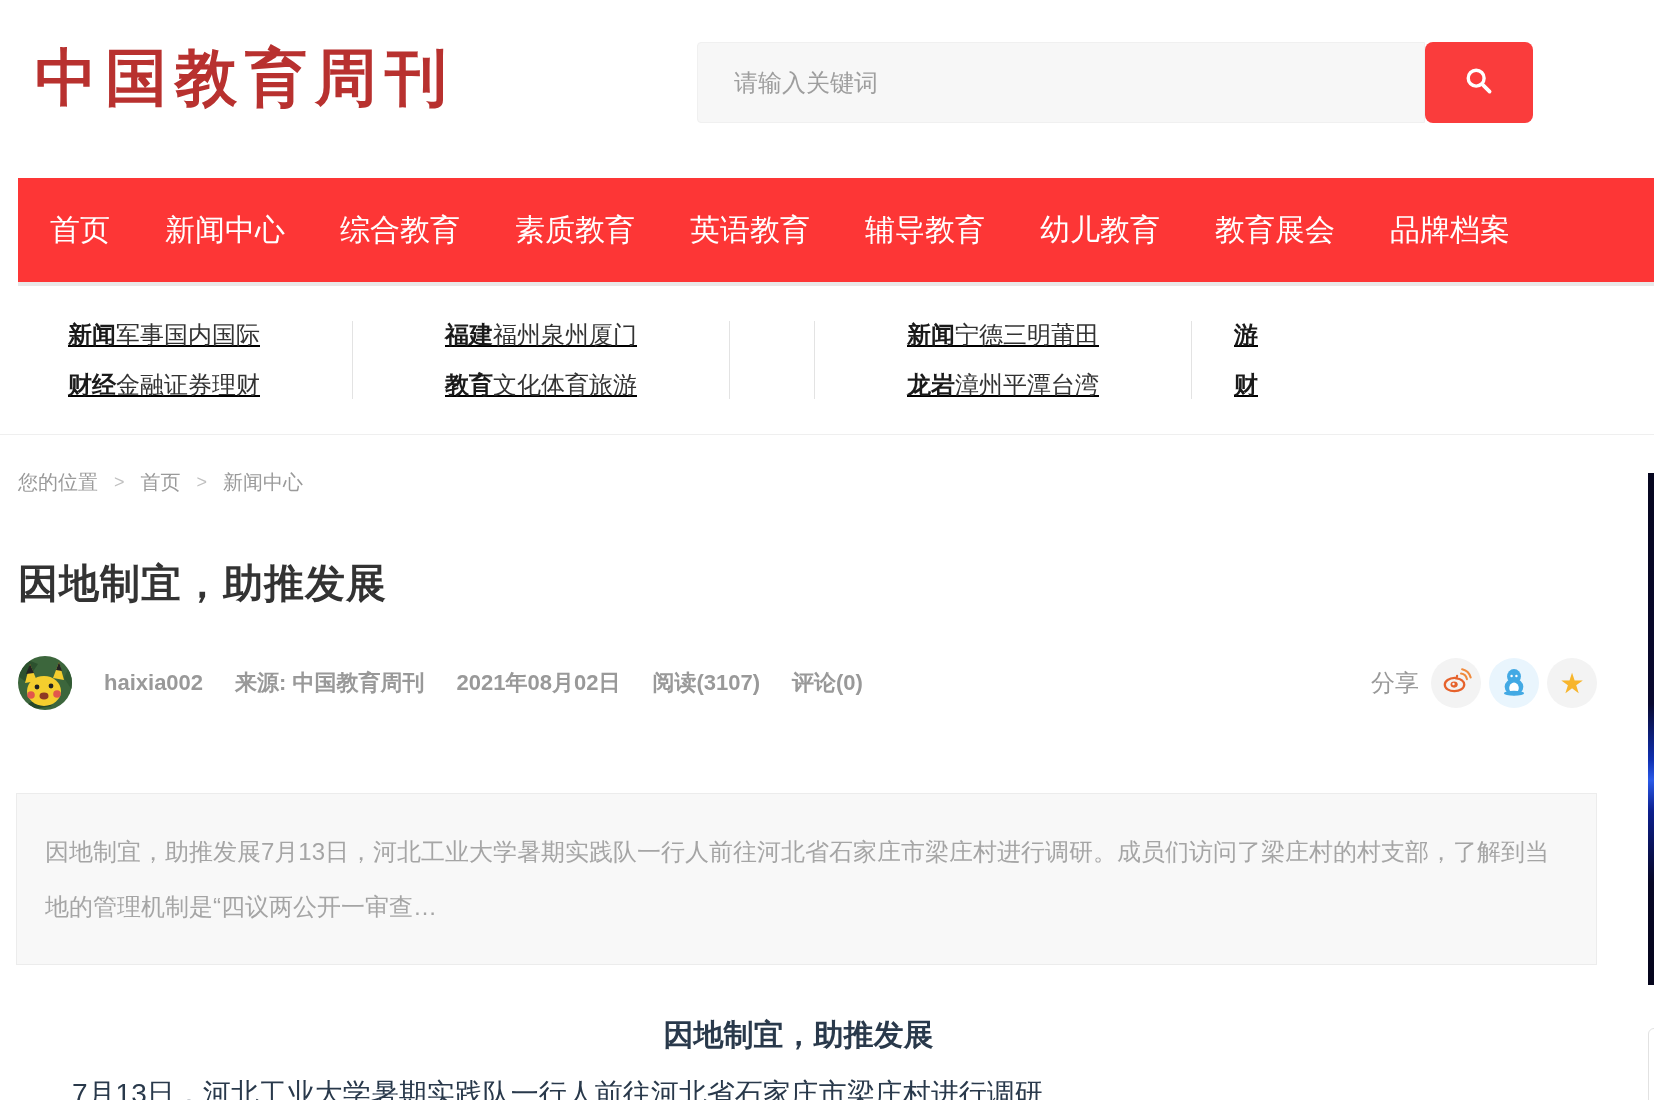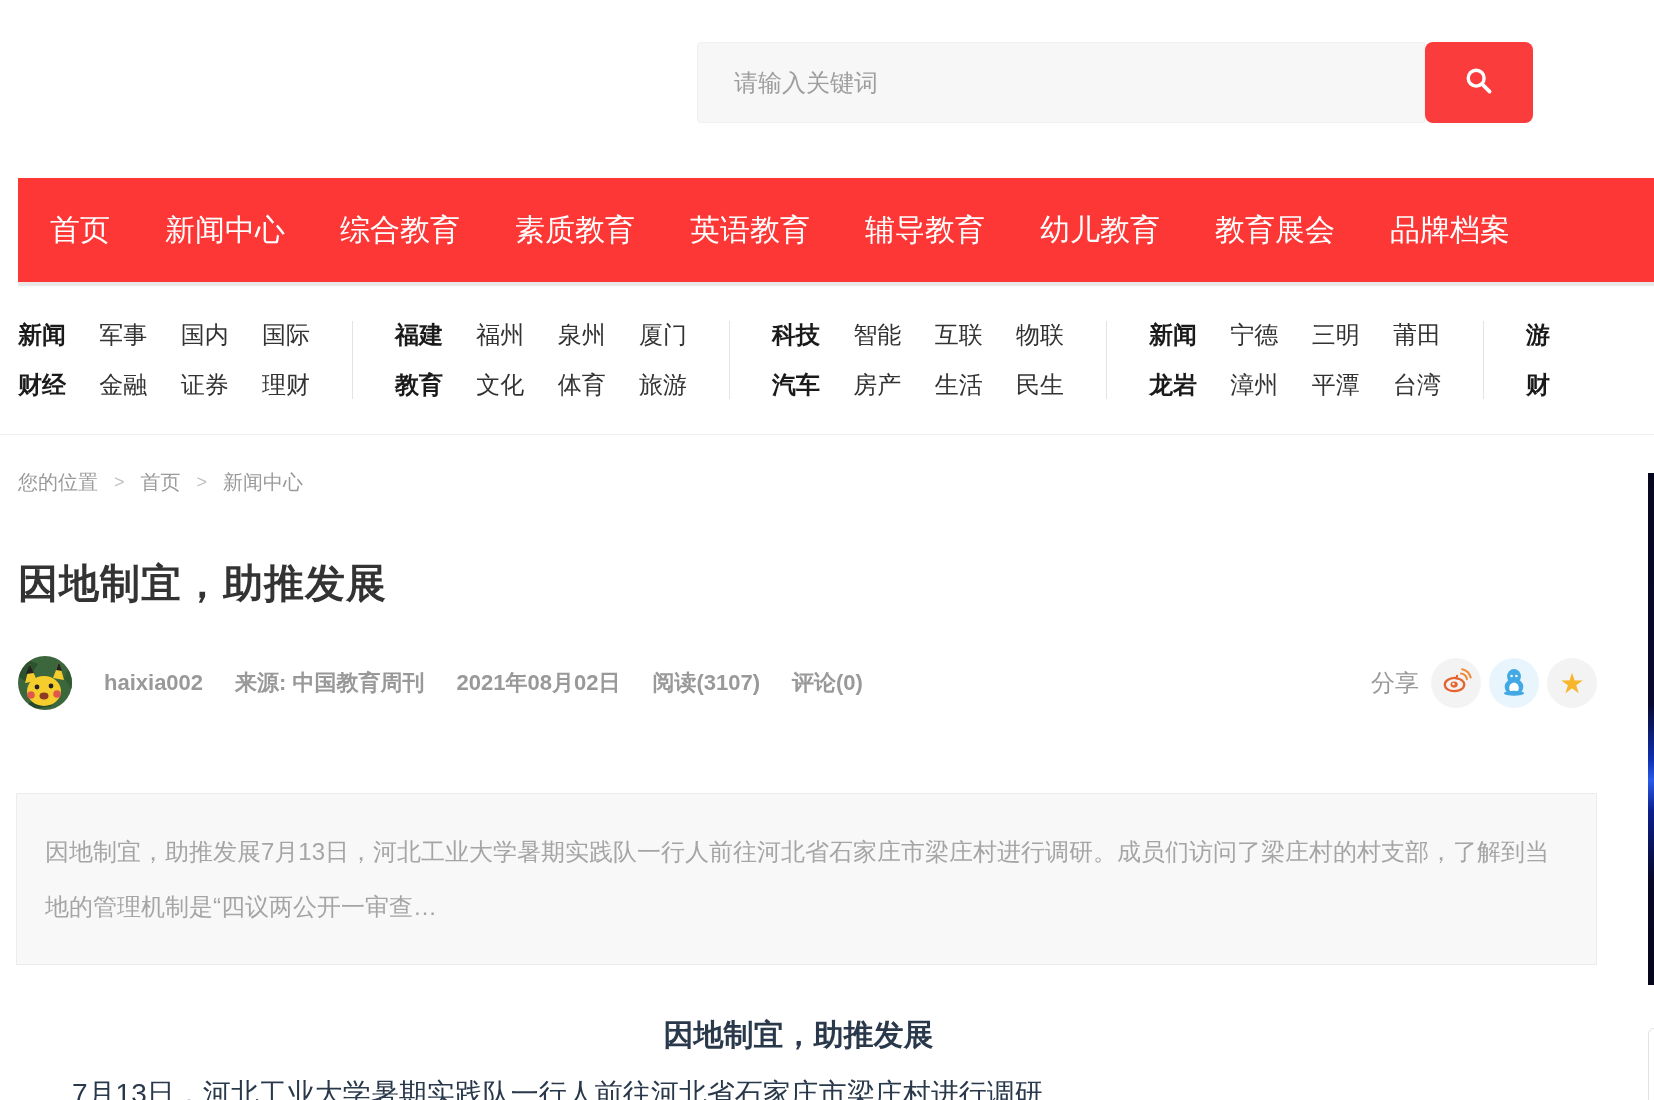--- a/index.html
+++ b/index.html
@@ -19,21 +19,21 @@
   .search-btn { width:108px; height:100%; background:#fa3c3c; border:none; border-radius:8px; cursor:pointer;
                 display:flex; align-items:center; justify-content:center; }
 
   
   .main-nav { margin-left:18px; height:108px; background:#fd3636; border-bottom:4px solid #e8e8e8;
               display:flex; align-items:center; padding-left:32px; gap:55px; }
   .main-nav a { color:#fff; font-size:30px; text-decoration:none; white-space:nowrap; cursor:pointer; }
 
   
   .sub-nav { margin-left:18px; height:148px; display:flex; align-items:center; font-size:24px; }
-  .sn-group { display:flex; justify-content:space-between; width:292px; flex-shrink:0; }
+  .sn-group { display:flex; justify-content:center; width:292px; flex-shrink:0;text-decoration:underline; }
   .sn-group.auto { width:auto; }
   .sn-col { display:flex; flex-direction:column; }
   .sn-col span { line-height:50px; color:#333; cursor:pointer; white-space:nowrap; }
   .sn-col.lab span { font-weight:700; color:#1a1a1a; }
   .sn-divider { width:1px; height:78px; background:#e3e3e3; margin:0 42px; flex-shrink:0; }
   .hr-divider { width:1654px; height:1px; background:#efefef; }
 
   
   .breadcrumb { margin:34px 0 0 18px; font-size:20px; color:#9a9a9a; display:flex; align-items:center; gap:16px; }
   .breadcrumb .sep { color:#c0c0c0; font-size:18px; }
@@ -63,20 +63,21 @@
                  background:linear-gradient(180deg,#06061f 0%,#090930 45%,#0f2fb0 56%,#2a5ae8 60%,#0c1f8e 66%,#070726 80%,#05051c 100%); }
   .side-box { position:absolute; left:1648px; top:1028px; width:260px; height:240px; background:#fff;
               border:1px solid #e2e2e2; border-radius:6px; }
 </style>
 </head>
 <body>
 
 <div class="page">
 
   <header class="site-header">
+    <div class="logo">中国教育周刊</div>
     <div class="search">
       <input class="search-input" placeholder="请输入关键词" style="">
       <button class="search-btn">
         <span>
           <svg width="34" height="34" viewBox="0 0 24 24" fill="none">
             <circle cx="10" cy="10" r="5.6" stroke="#ffffff" stroke-width="2.4"></circle>
             <line x1="14.4" y1="14.4" x2="19.5" y2="19.5" stroke="#ffffff" stroke-width="2.6" stroke-linecap="round"></line>
           </svg>
         </span>
       </button>
@@ -129,38 +130,20 @@
         <span>泉州</span>
         <span>体育</span>
       </div>
       <div class="sn-col">
         <span>厦门</span>
         <span>旅游</span>
       </div>
     </div>
     <div class="sn-divider"></div>
 
-    <div class="sn-group">
-      <div class="sn-col lab">
-        <span>科技</span>
-        <span>汽车</span>
-      </div>
-      <div class="sn-col">
-        <span>智能</span>
-        <span>房产</span>
-      </div>
-      <div class="sn-col">
-        <span>互联</span>
-        <span>生活</span>
-      </div>
-      <div class="sn-col">
-        <span>物联</span>
-        <span>民生</span>
-      </div>
-    </div>
     <div class="sn-divider"></div>
 
     <div class="sn-group">
       <div class="sn-col lab">
         <span>新闻</span>
         <span>龙岩</span>
       </div>
       <div class="sn-col">
         <span>宁德</span>
         <span>漳州</span>

